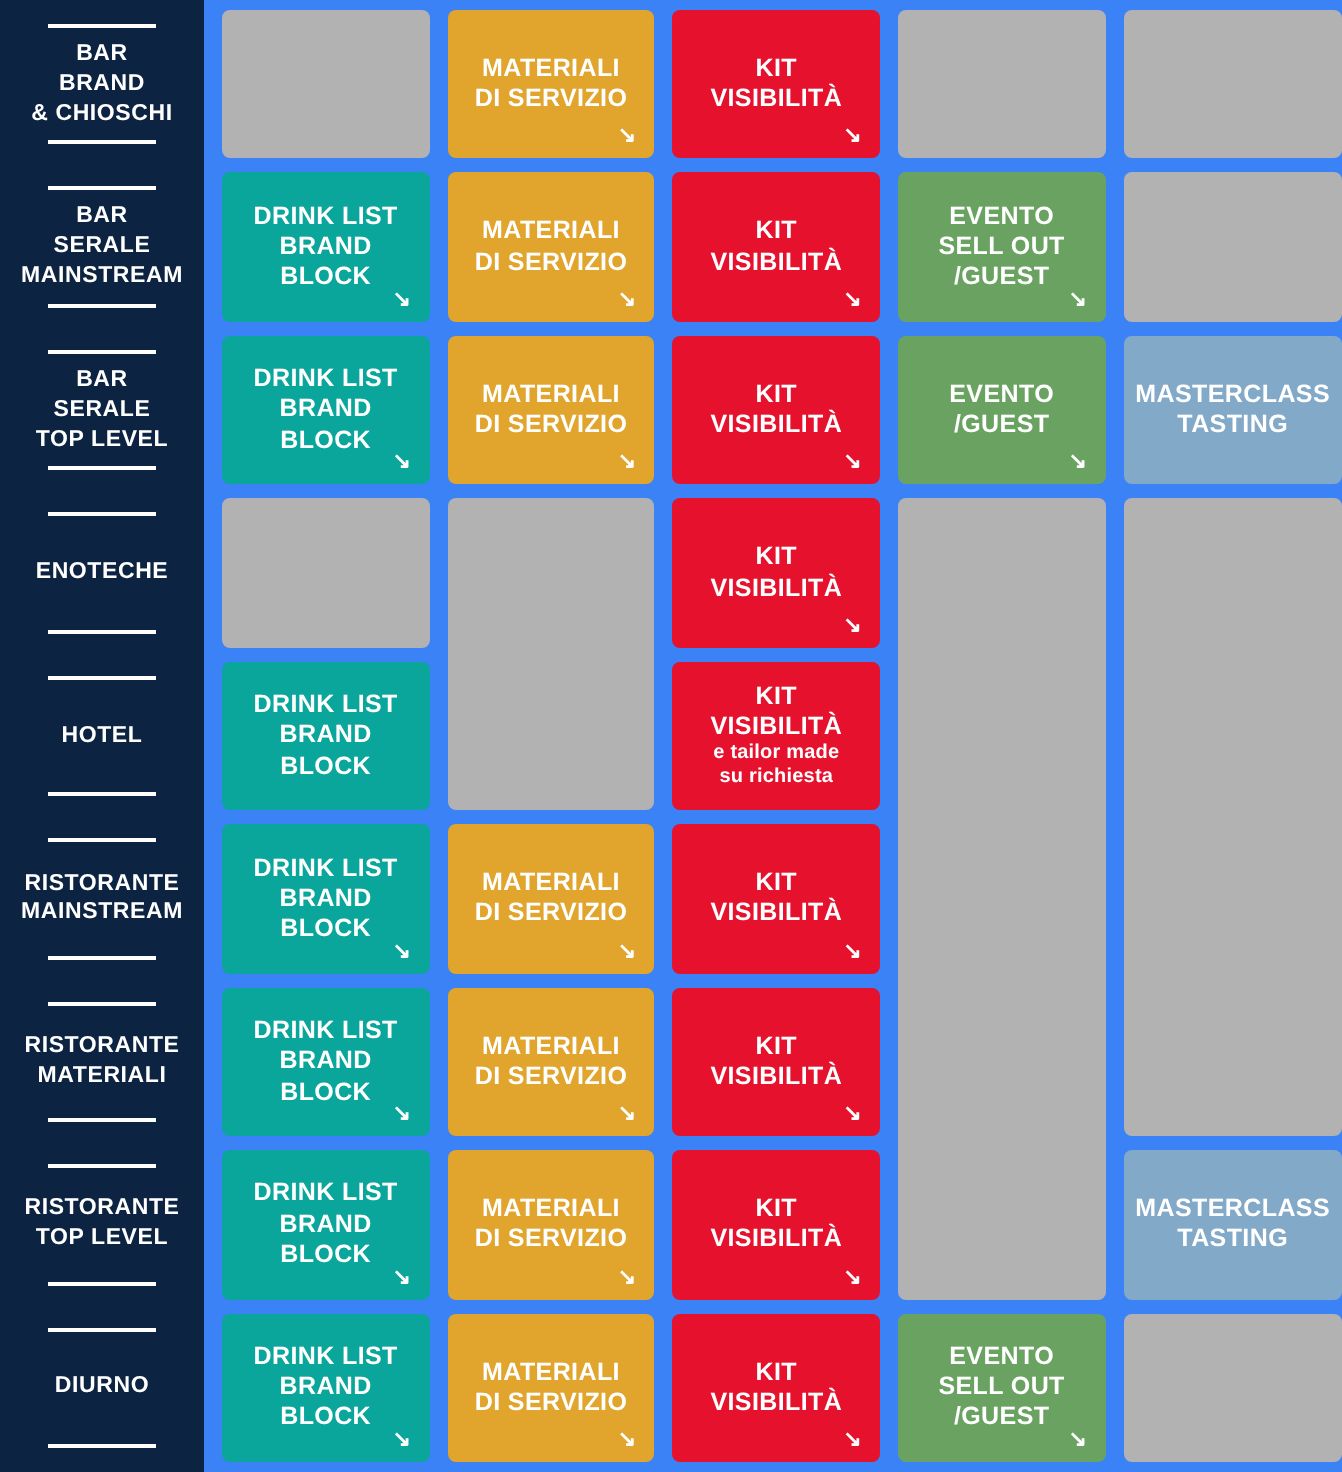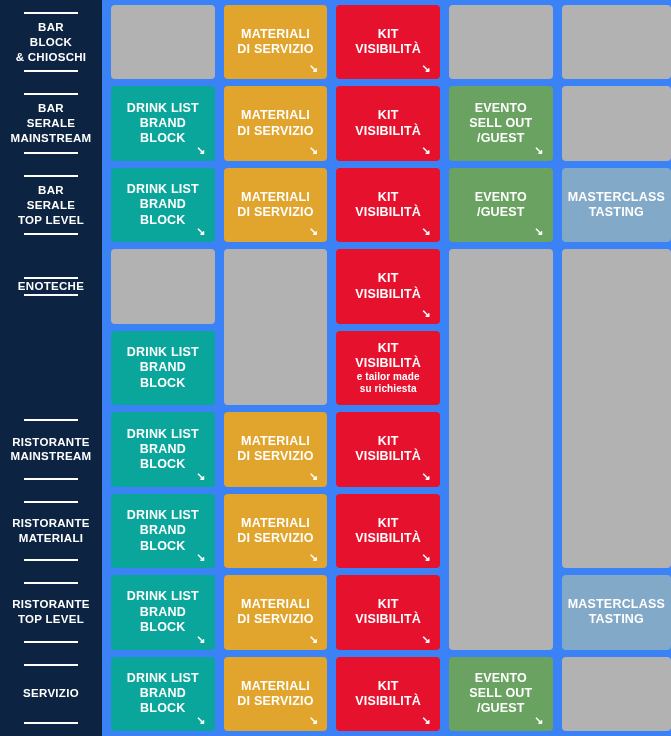--- a/index.html
+++ b/index.html
@@ -91,21 +91,21 @@
 </head>
 <body>
 
 <div class="app" style="background: #3b82f6;">
   <div class="sidebar-bg" style="background: rgb(13, 35, 66);"></div>
   <div class="grid" id="grid">
       <div class="side-row" style="grid-row: 1;">
         <div class="rule"></div>
         <div class="side-label">
           <div>BAR</div>
-          <div>BLOCK</div>
+          <div>BRAND</div>
           <div>&amp; CHIOSCHI</div>
         </div>
         <div class="rule"></div>
       </div>
       <div class="side-row" style="grid-row: 2;">
         <div class="rule"></div>
         <div class="side-label">
           <div>BAR</div>
           <div>SERALE</div>
           <div>MAINSTREAM</div>
@@ -114,24 +114,31 @@
       </div>
       <div class="side-row" style="grid-row: 3;">
         <div class="rule"></div>
         <div class="side-label">
           <div>BAR</div>
           <div>SERALE</div>
           <div>TOP LEVEL</div>
         </div>
         <div class="rule"></div>
       </div>
-      <div class="side-row" style="grid-row: 4; justify-content: center;">
+      <div class="side-row" style="grid-row: 4;">
         <div class="rule"></div>
         <div class="side-label">
           <div>ENOTECHE</div>
+        </div>
+        <div class="rule"></div>
+      </div>
+      <div class="side-row" style="grid-row: 5;">
+        <div class="rule"></div>
+        <div class="side-label">
+          <div>HOTEL</div>
         </div>
         <div class="rule"></div>
       </div>
       <div class="side-row" style="grid-row: 6;">
         <div class="rule"></div>
         <div class="side-label">
           <div>RISTORANTE</div>
           <div>MAINSTREAM</div>
         </div>
         <div class="rule"></div>
@@ -148,21 +155,21 @@
         <div class="rule"></div>
         <div class="side-label">
           <div>RISTORANTE</div>
           <div>TOP LEVEL</div>
         </div>
         <div class="rule"></div>
       </div>
       <div class="side-row" style="grid-row: 9;">
         <div class="rule"></div>
         <div class="side-label">
-          <div>SERVIZIO</div>
+          <div>DIURNO</div>
         </div>
         <div class="rule"></div>
       </div>
       <div class="cell" style="background: rgb(178, 178, 179); grid-area: 1 / 2;"></div>
       <div class="cell" style="background: rgb(225, 164, 44); grid-area: 1 / 3;">
         <div class="line">MATERIALI</div>
         <div class="line">DI SERVIZIO</div>
         <span class="arrow">↘</span>
       </div>
       <div class="cell" style="background: rgb(230, 17, 45); grid-area: 1 / 4;">

